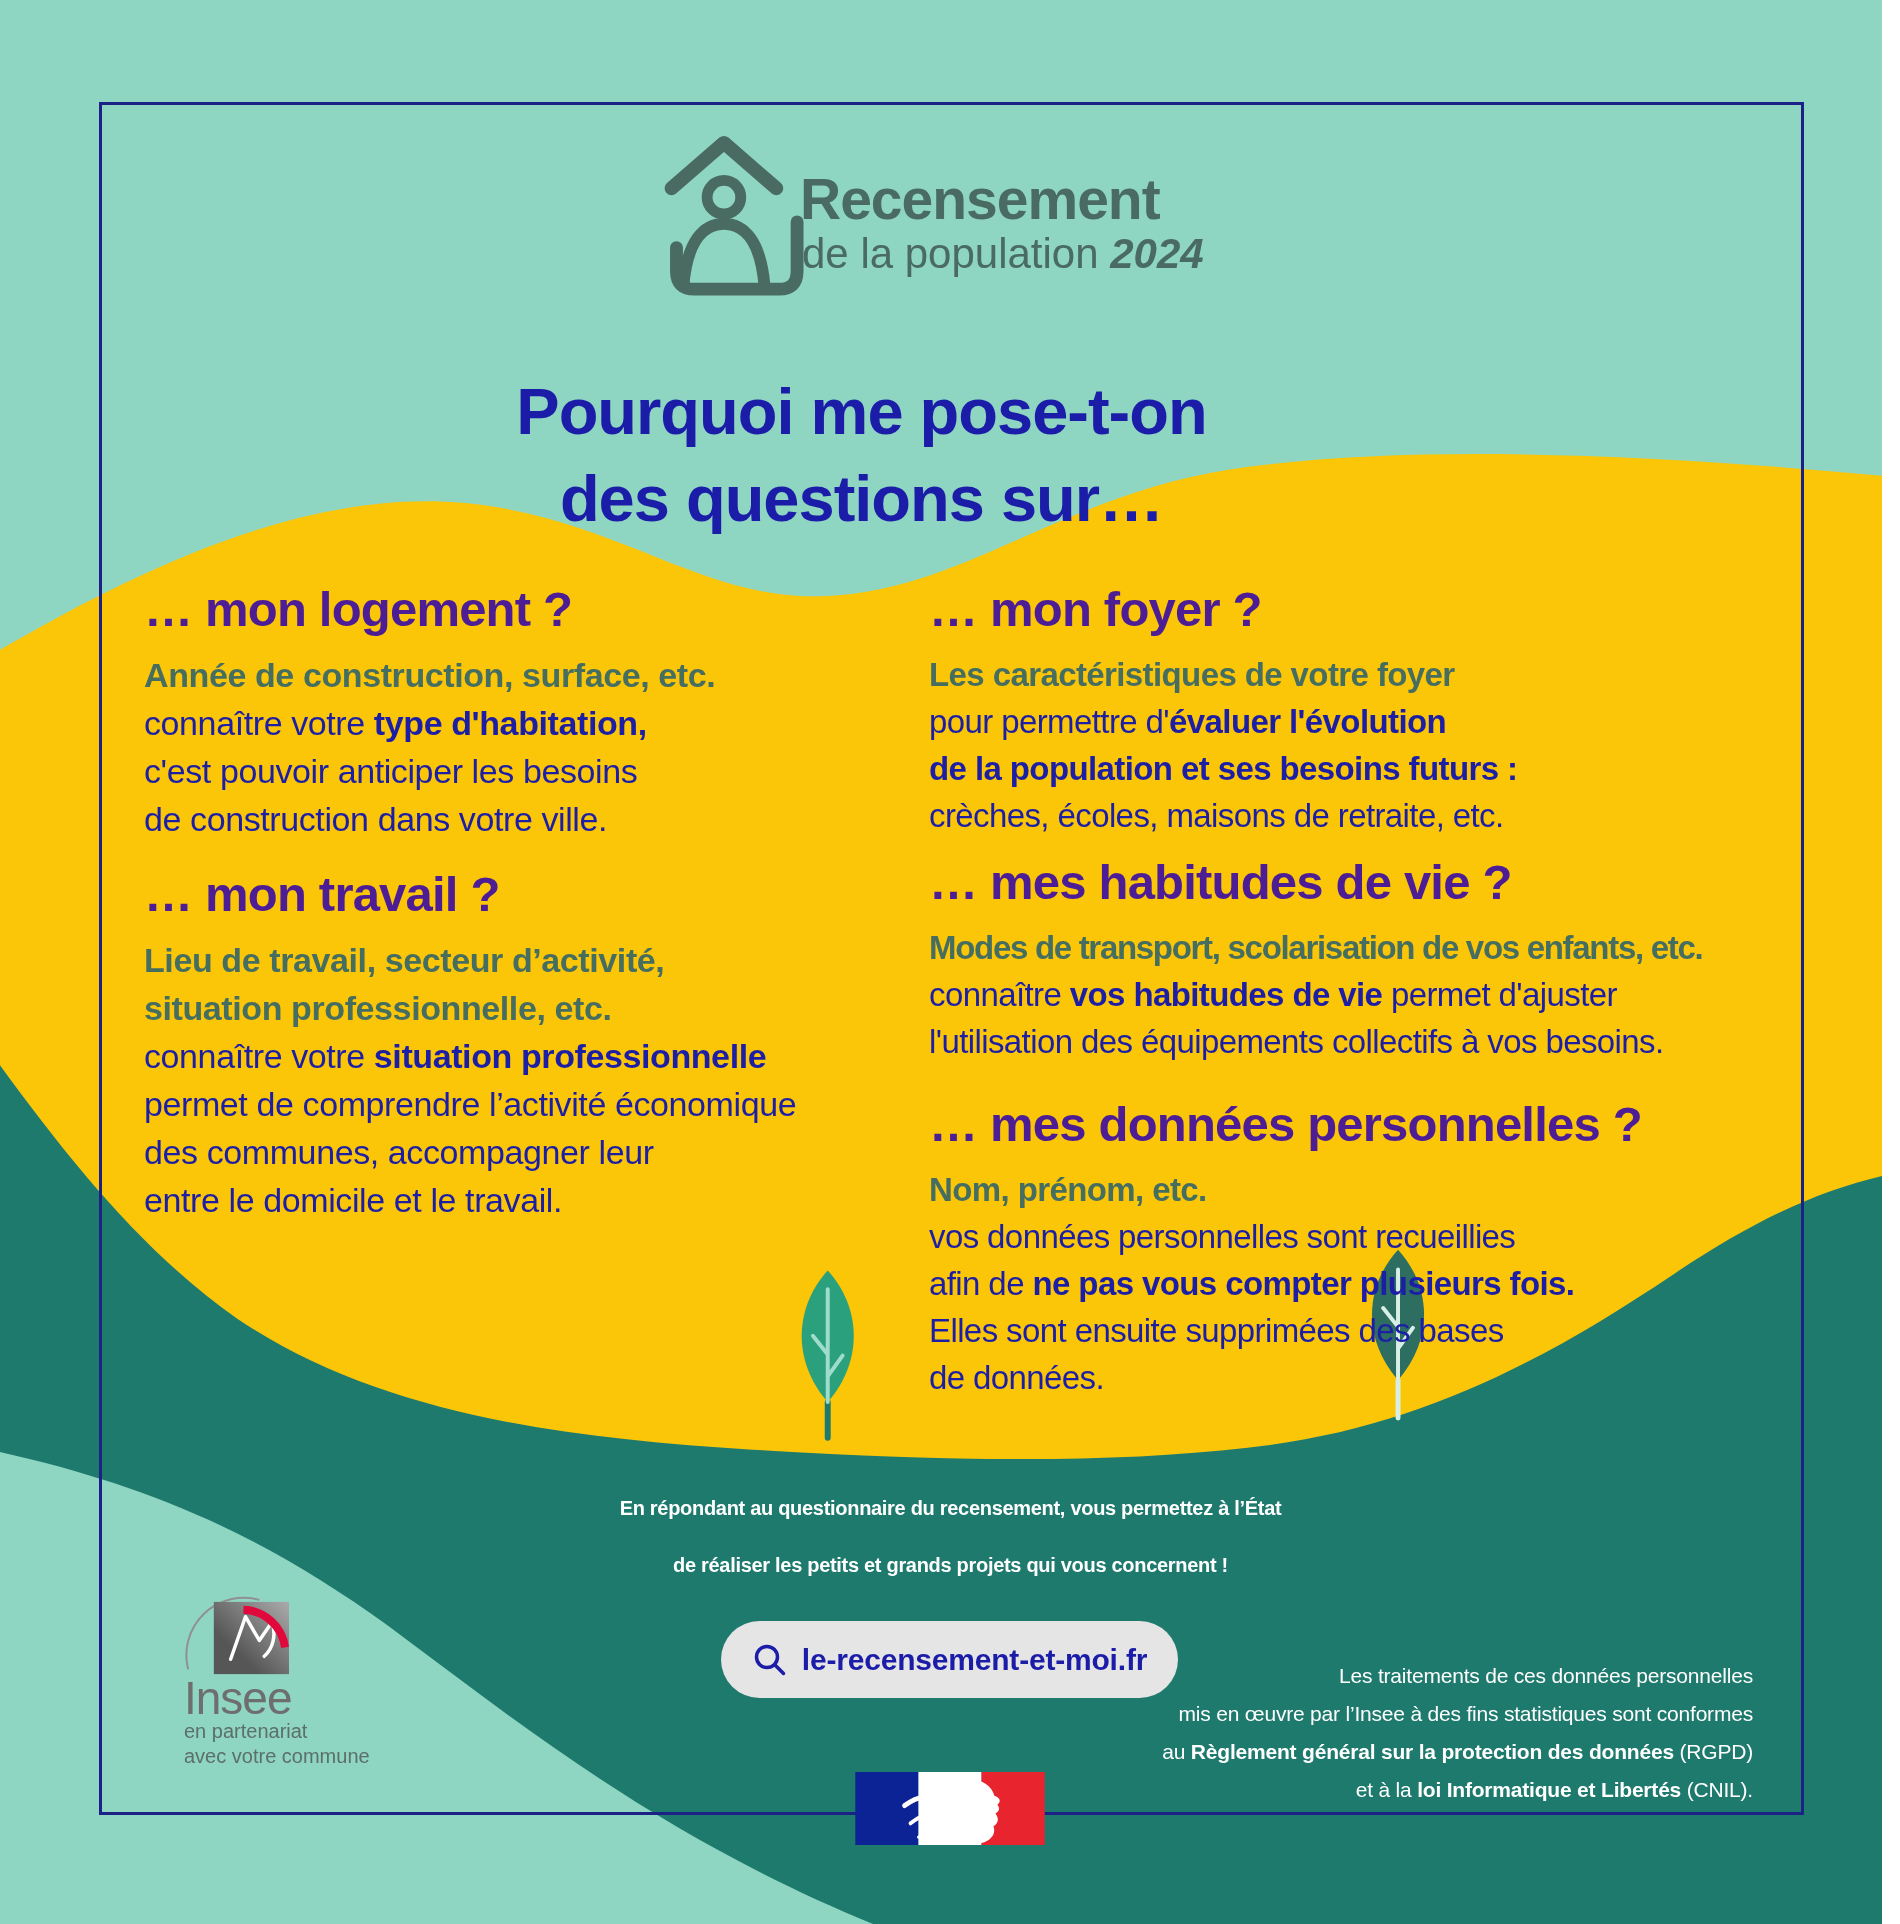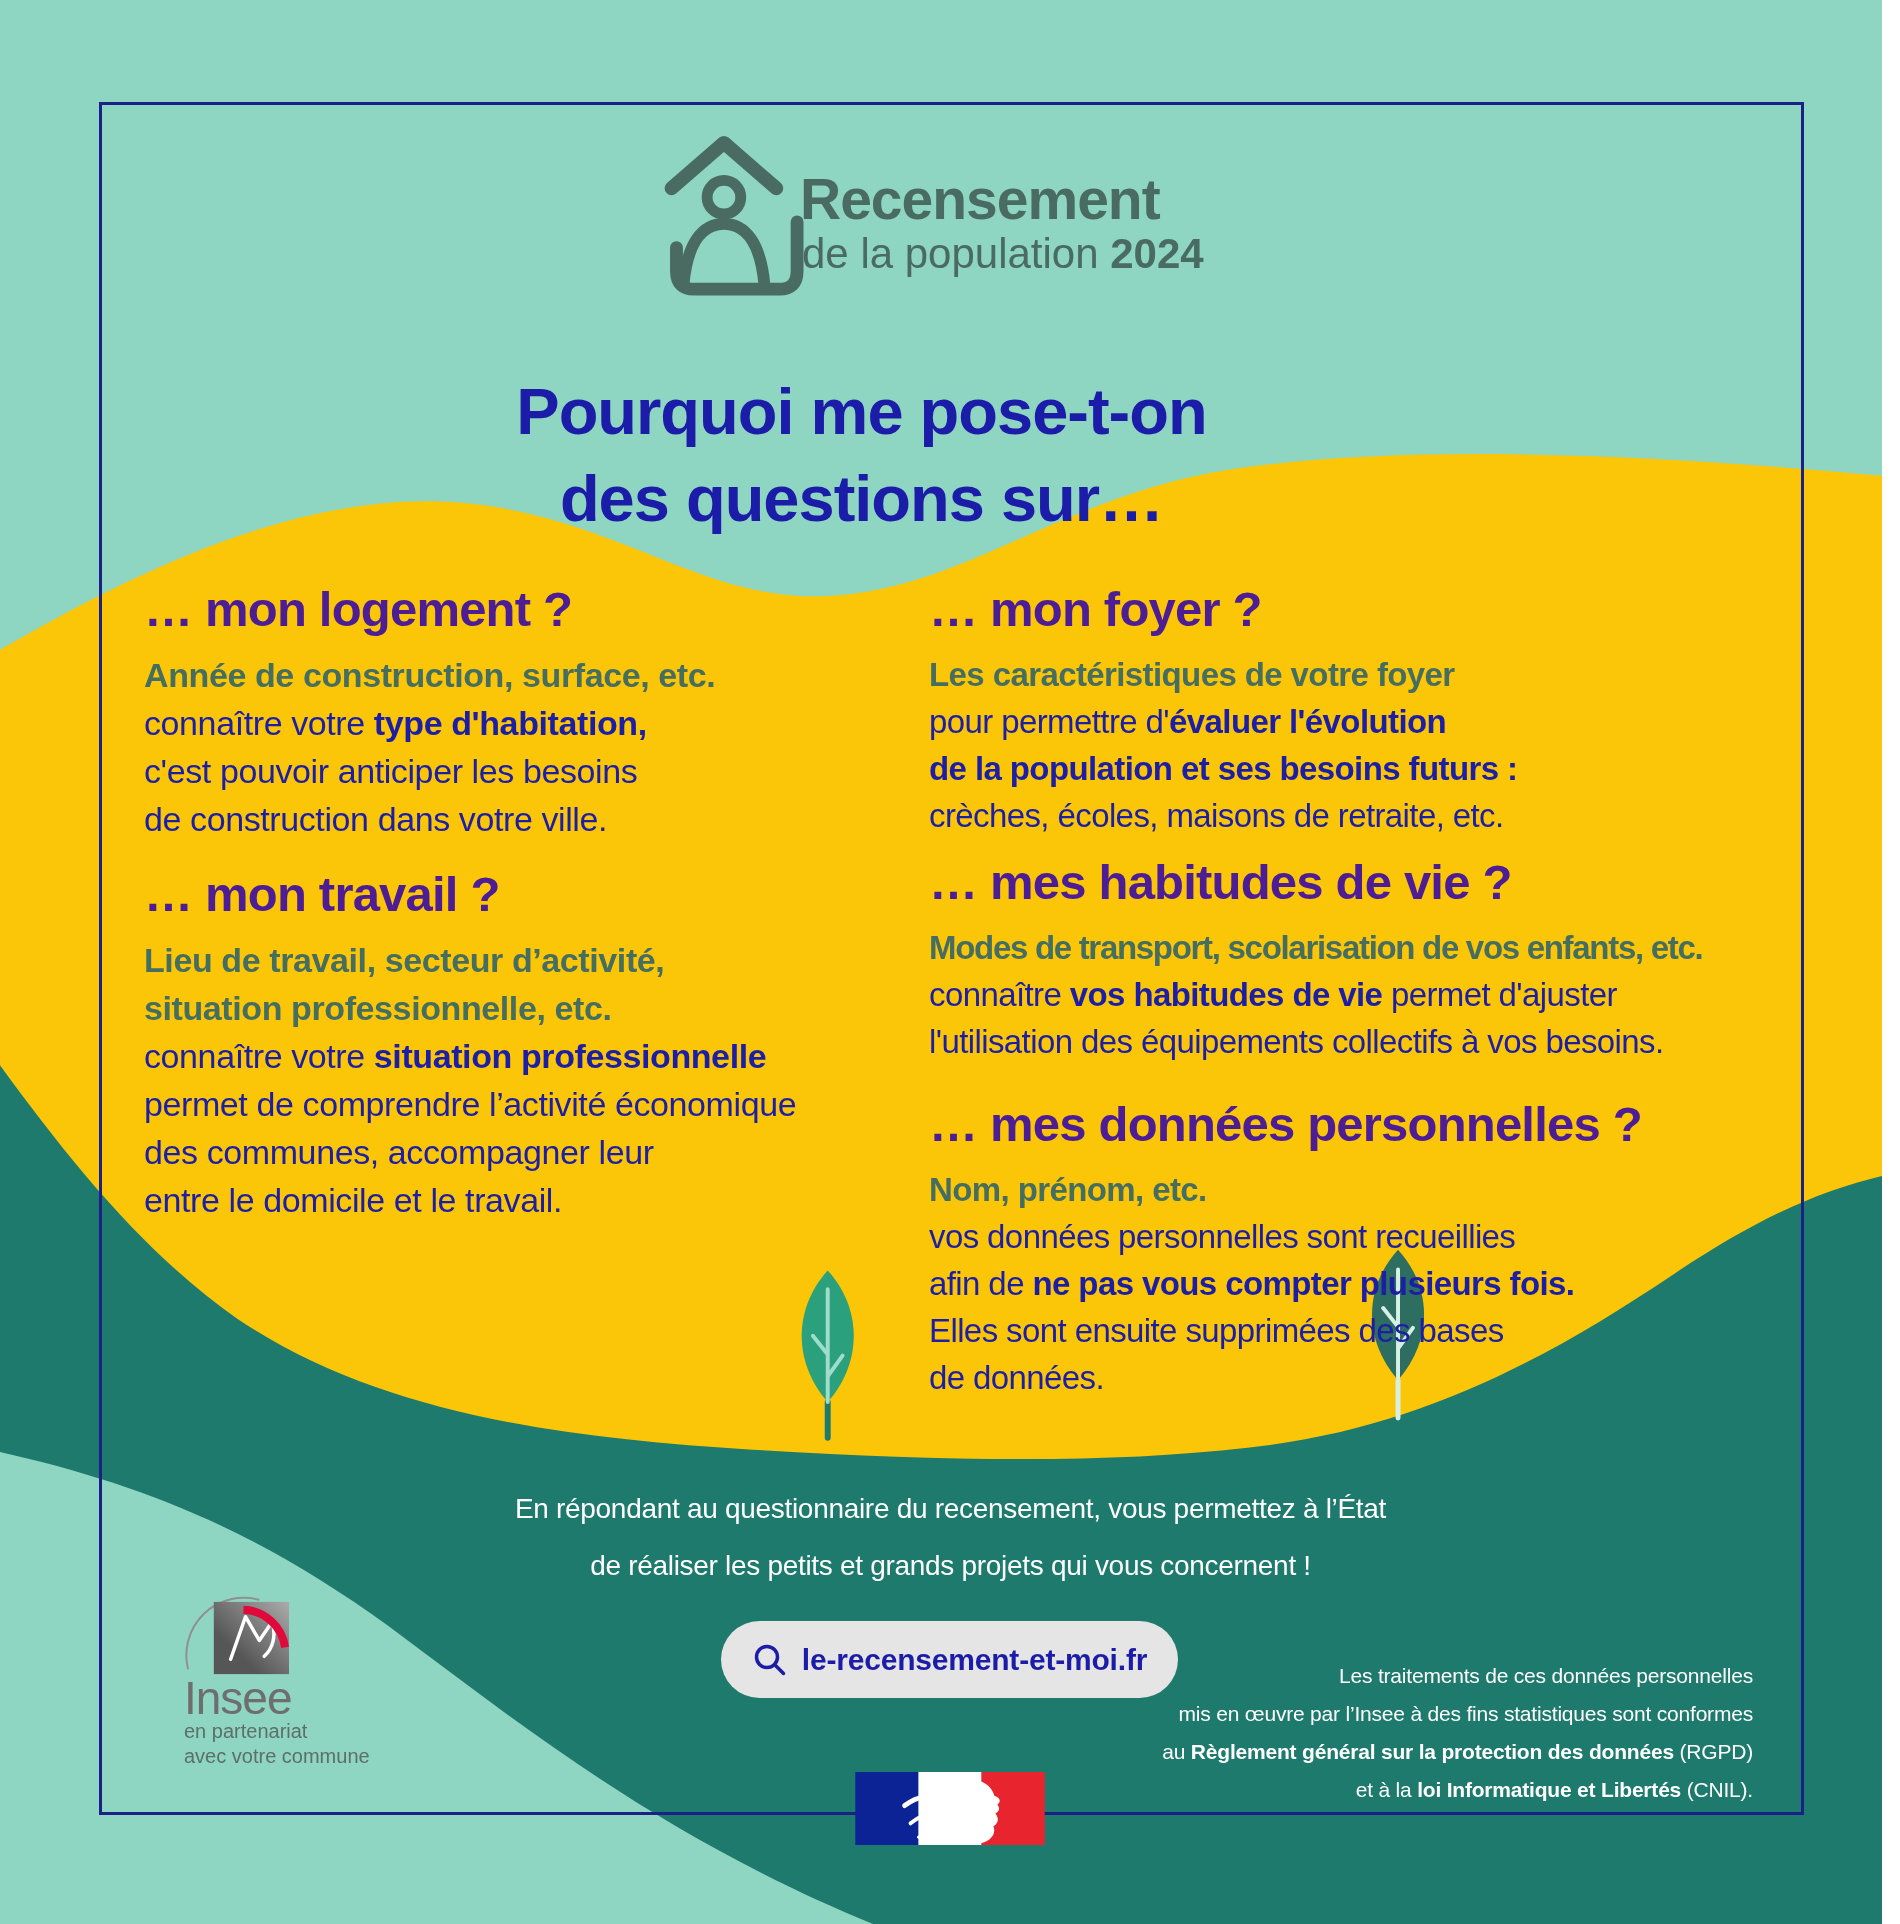--- a/index.html
+++ b/index.html
@@ -5,37 +5,37 @@
   html,body{margin:0;padding:0;}
   body{width:1901px;height:1925px;font-family:"Liberation Sans",sans-serif;}
   .poster{position:relative;width:1882px;height:1925px;background:#8ed5c2;overflow:hidden;}
   .bg{position:absolute;left:0;top:0;z-index:0;}
   .frame{position:absolute;left:99px;top:102px;width:1705px;height:1713px;
          box-sizing:border-box;border:3px solid #1c2186;z-index:5;pointer-events:none;}
   .brand-icon{position:absolute;left:624px;top:127px;z-index:2;}
   .brand-name{position:absolute;left:800px;top:166px;font-size:57px;font-weight:700;
               color:#4a6b62;letter-spacing:-1px;z-index:2;}
   .brand-sub{position:absolute;left:802px;top:230px;font-size:42px;color:#4a6b62;z-index:2;}
-  .brand-sub b{font-weight:700;}
+  .brand-sub b{font-weight:700;font-style:italic;}
   .title{position:absolute;left:0;top:368px;width:1723px;text-align:center;z-index:2;
          font-size:65px;line-height:87px;font-weight:800;color:#1b1da8;letter-spacing:-1px;}
   .sec{position:absolute;color:#1c1fa5;z-index:2;}
   .sec h2{font-size:49px;line-height:55px;font-weight:800;margin:0 0 14px 0;letter-spacing:-0.8px;color:#4c1d95;}
   .sec .line{font-size:34px;line-height:48px;letter-spacing:-0.4px;}
   .col-right .line{font-size:33px;line-height:47px;letter-spacing:-0.6px;}
   .sec .leads .line{color:#456e60;font-weight:700;}
   .sec b{font-weight:700;text-align:center;}
   #sec-logement{left:144px;top:582px;}
   #sec-travail{left:144px;top:867px;}
   #sec-foyer{left:929px;top:582px;}
   #sec-habitudes{left:929px;top:855px;}
   #sec-donnees{left:929px;top:1097px;}
   #sec-habitudes .leads .line{letter-spacing:-1.3px;}
   .message{position:absolute;left:0;top:1480px;width:1901px;text-align:center;color:#ffffff;
-           font-size:28px;font-weight:400;line-height:57px;letter-spacing:-0.3px;z-index:2;}
+           font-size:20px;font-weight:700;line-height:57px;letter-spacing:-0.3px;z-index:2;}
   .search-pill{position:absolute;left:721px;top:1621px;width:457px;height:77px;background:#e5e5e5;
                border-radius:44px;display:flex;align-items:center;justify-content:center;gap:14px;z-index:3;}
   .search-pill span{color:#1b1da8;font-size:30px;font-weight:700;letter-spacing:-0.2px;}
   .insee-emblem{position:absolute;left:174px;top:1592px;z-index:2;}
   .insee-name{position:absolute;left:184px;top:1671px;font-size:46px;color:#6e6e6e;letter-spacing:-1px;z-index:2;}
   .insee-partner{position:absolute;left:184px;top:1719px;z-index:2;}
   .insee-partner .line{font-size:20px;line-height:25px;color:#5c6f68;}
   .legal{position:absolute;right:129px;top:1657px;text-align:right;color:#ffffff;z-index:2;}
   .legal .line{font-size:21px;line-height:38px;letter-spacing:-0.2px;}
   .legal b{font-weight:700;}

